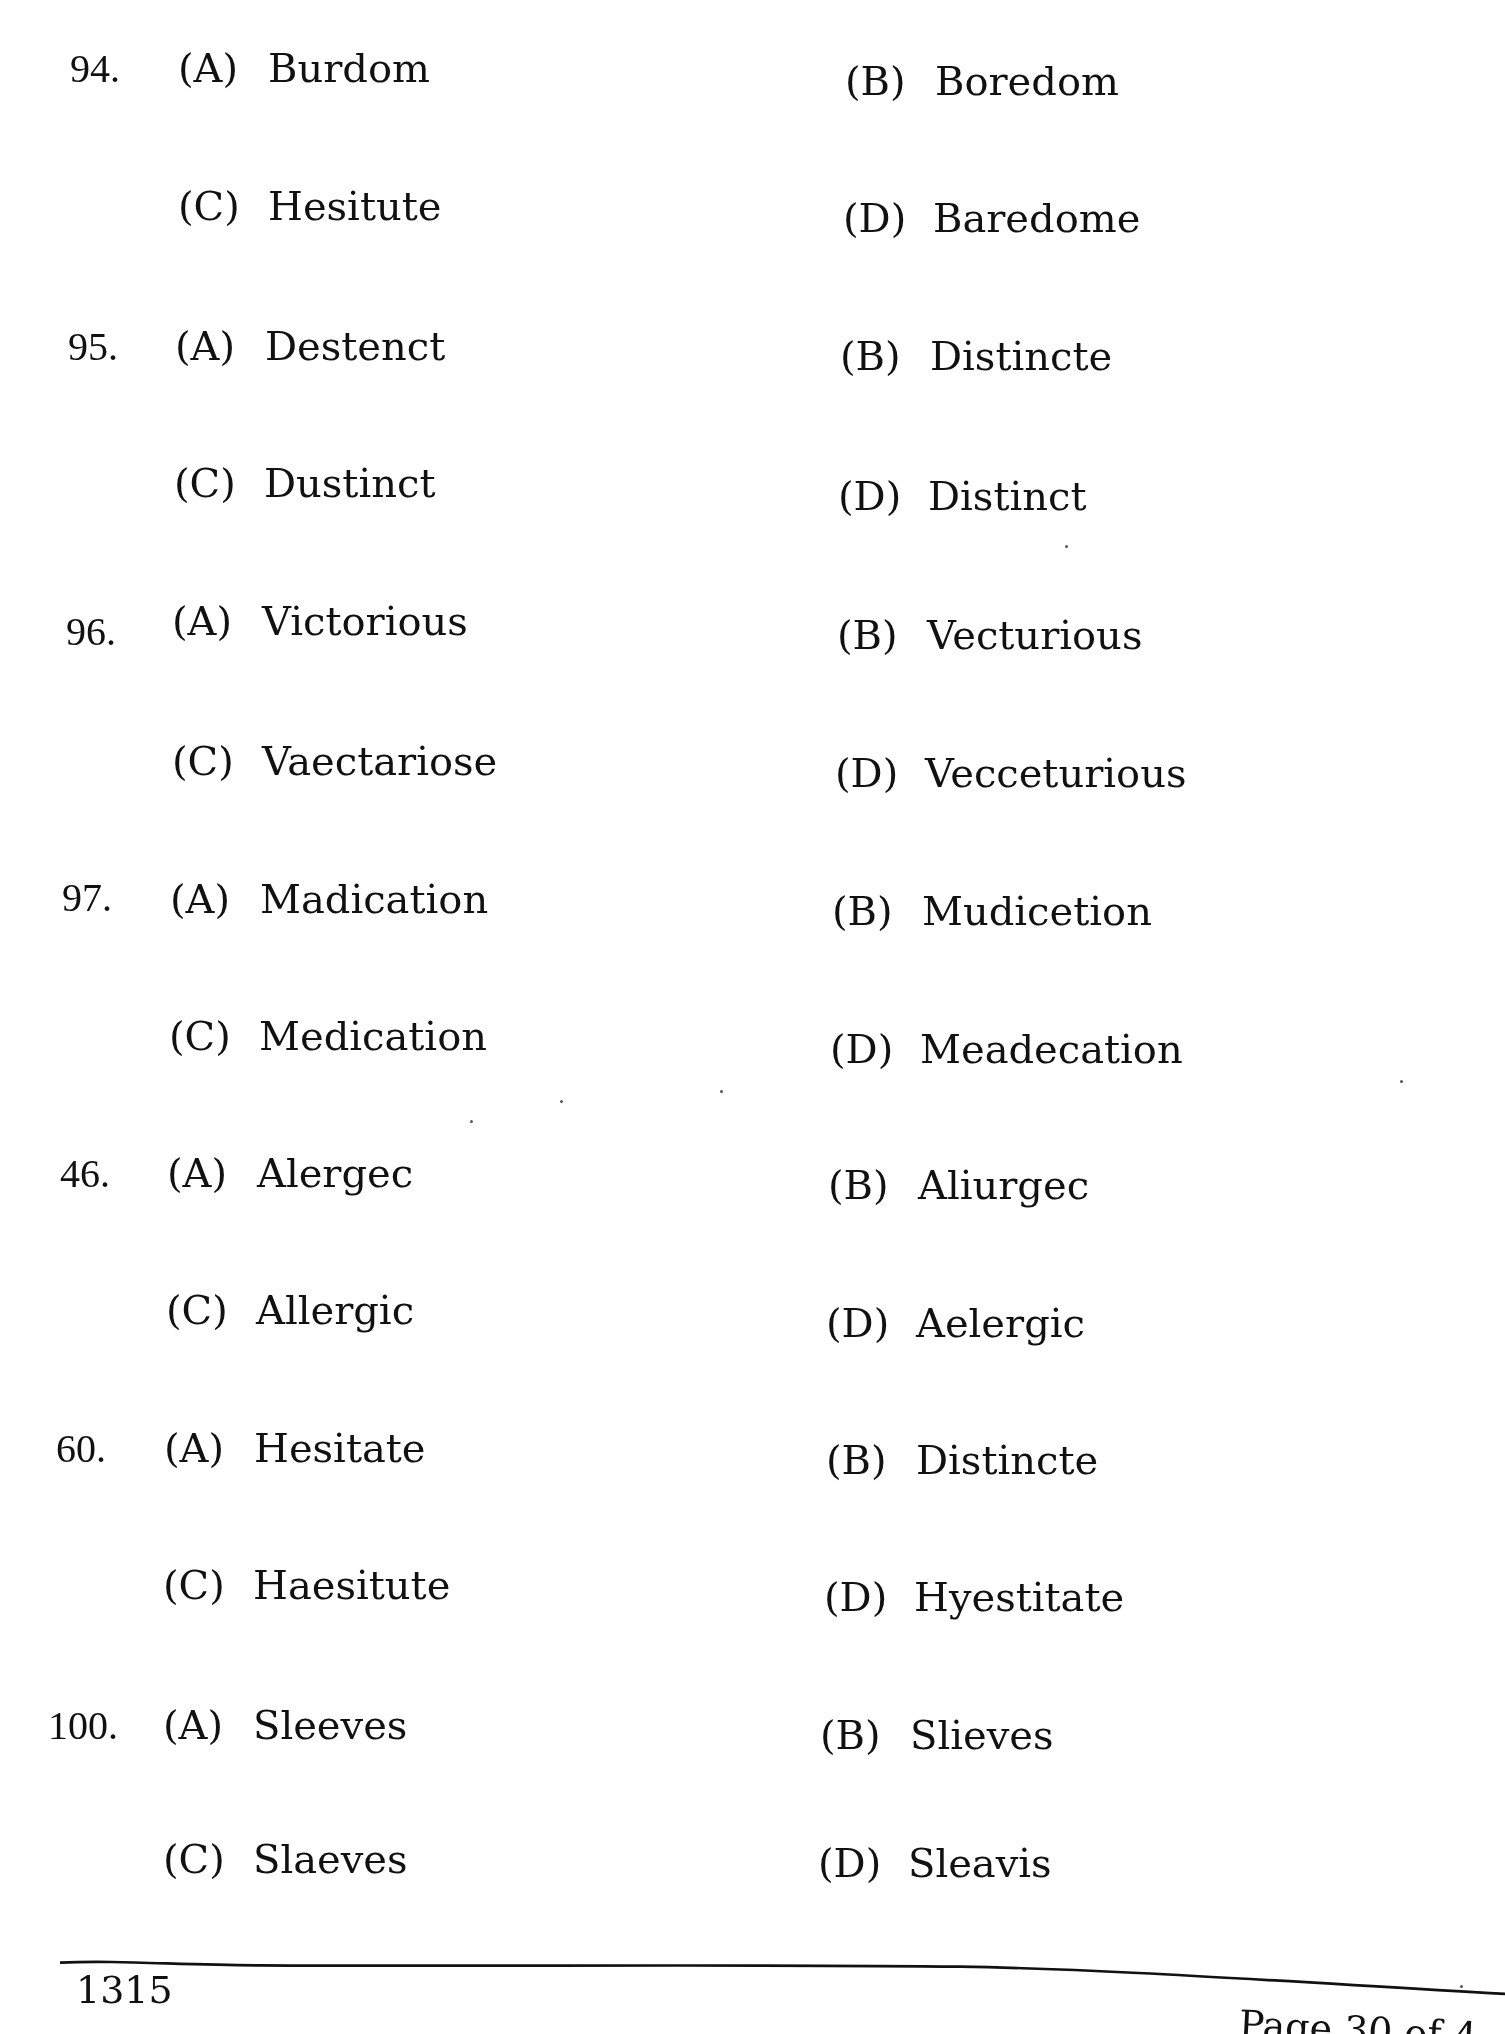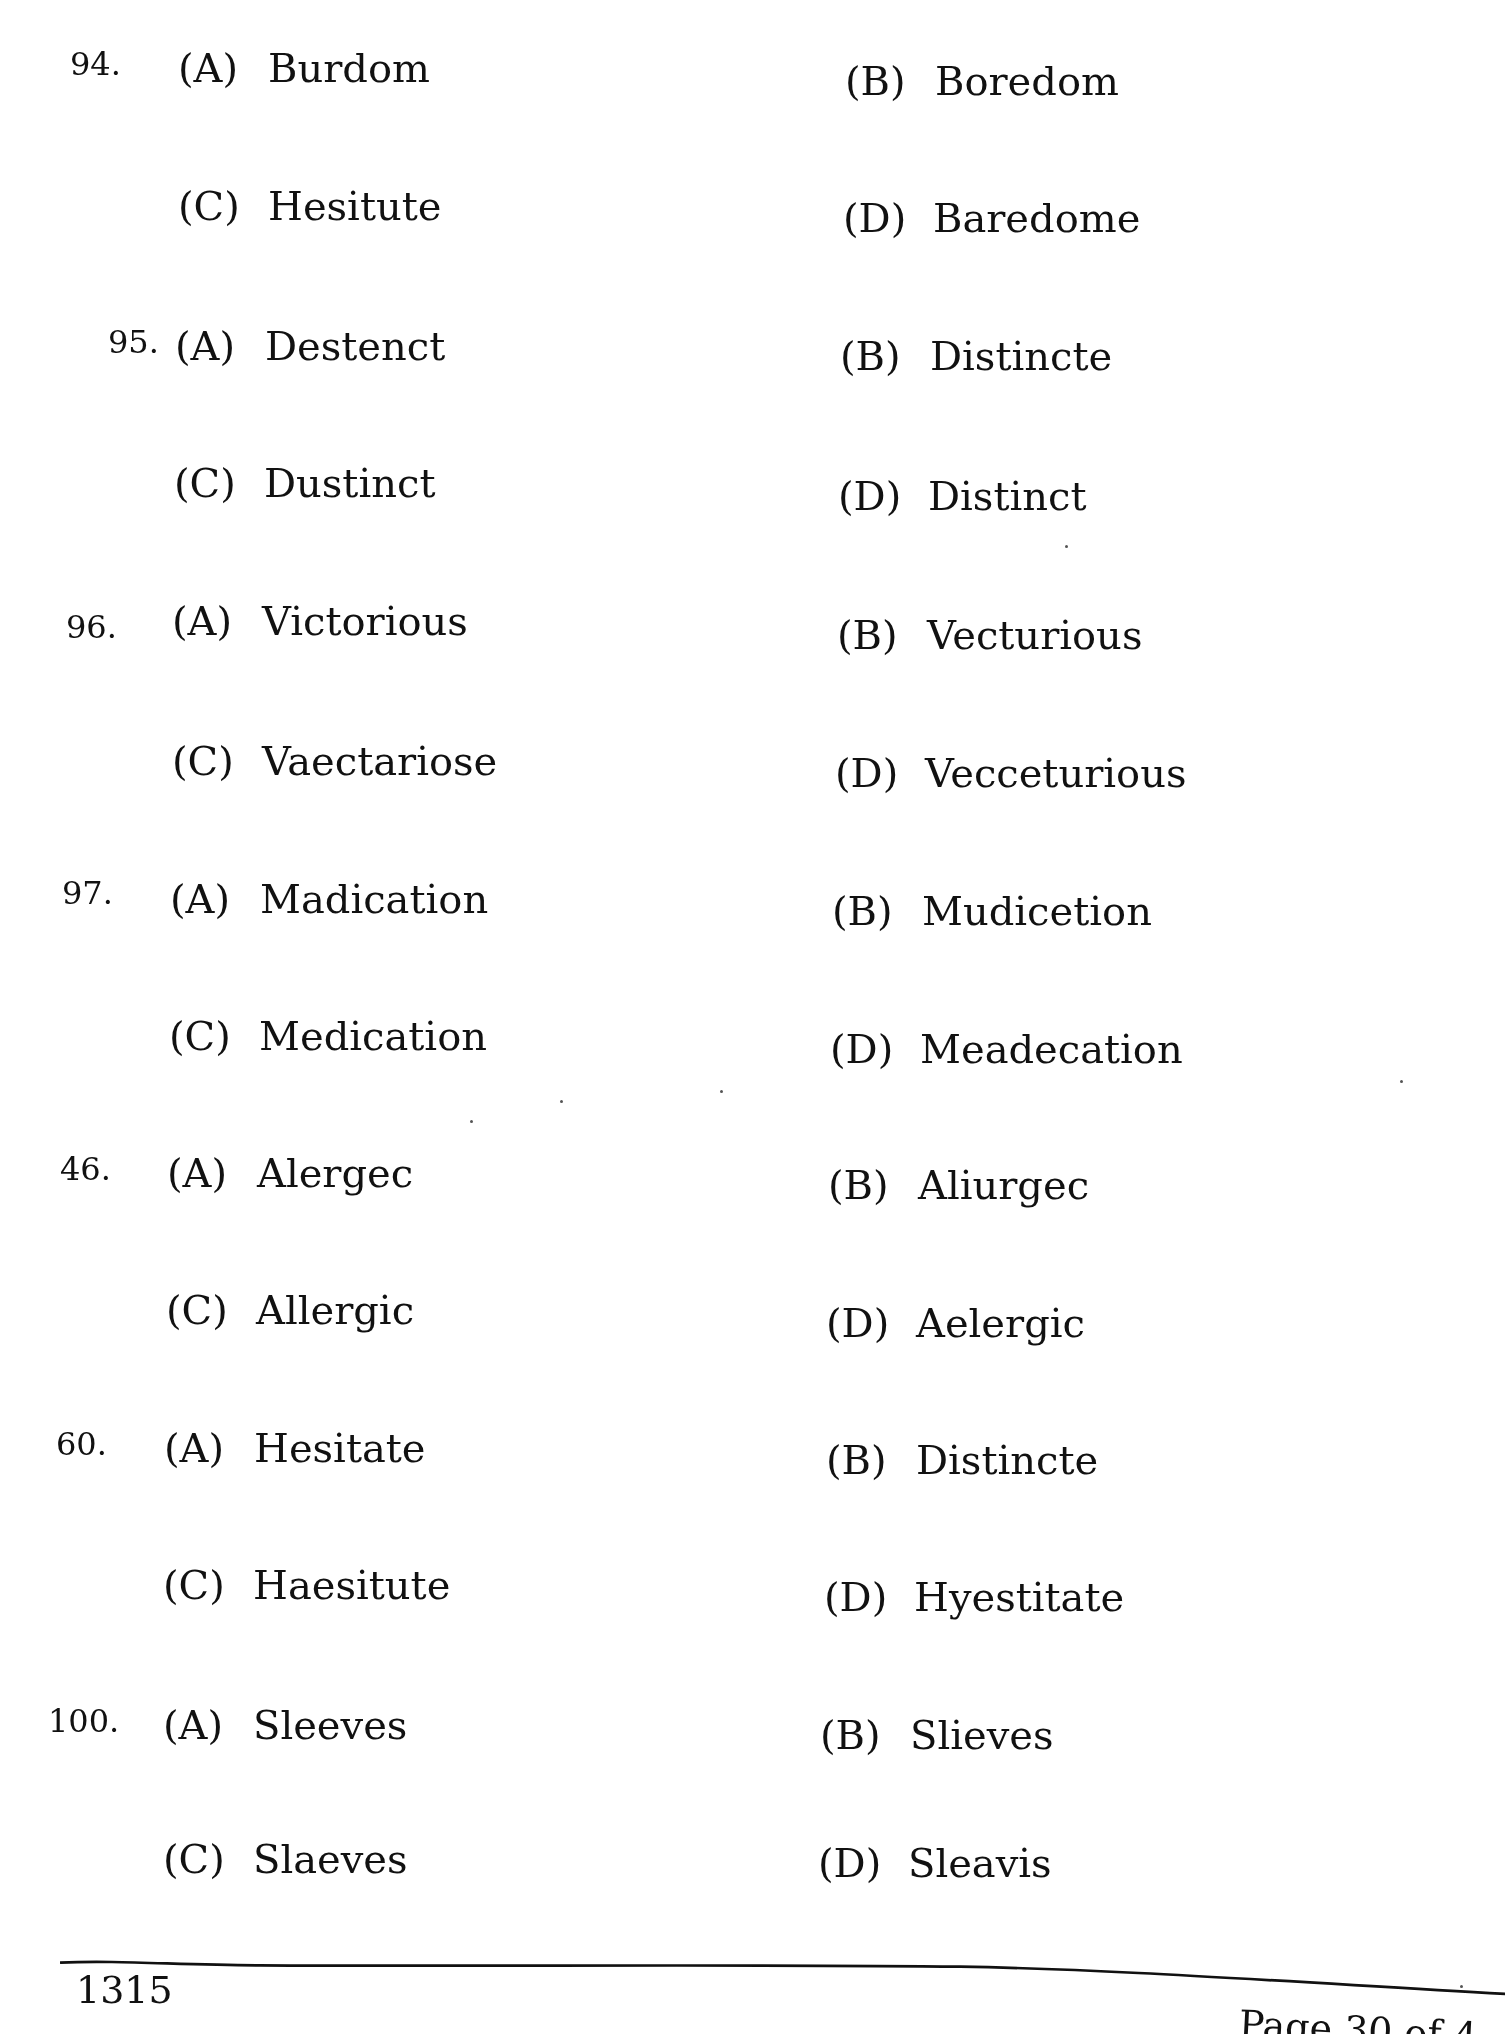--- a/index.html
+++ b/index.html
@@ -1,18 +1,18 @@
 <!DOCTYPE html>
 <html><head>
 <meta charset="utf-8">
 <style>
   html, body { margin:0; padding:0; background:#ffffff; }
   body { width:1505px; height:2034px; position:relative; overflow:hidden;
          font-family:"DejaVu Serif", "Liberation Serif", serif; color:#111; }
-  .num { position:absolute; font-size:32px; }
+  .num { position:absolute; font-size:40px;font-family:Liberation Serif, serif; }
   .opt { position:absolute; display:flex; align-items:baseline; font-size:40px; white-space:nowrap; }
   .opt .lbl { display:inline-block; width:90px; }
   .opt .txt { display:inline-block; }
   .footer-line { position:absolute; left:60px; top:1960px; width:1460px; height:40px; }
   .footer-code { position:absolute; left:68px; top:1968px; font-size:38px;margin-left:8px; }
   .footer-page { position:absolute; left:1240px; top:2002px; font-size:38px; transform:rotate(3deg); transform-origin:left top; }
   .speck { position:absolute; width:3px; height:3px; background:#555; border-radius:50%; }
 </style>
 </head>
 <body>
@@ -31,21 +31,21 @@
       <span class="lbl">(C)</span>
       <span class="txt">Hesitute</span>
     </div>
   <div class="opt" style="left:843px;top:195px;">
       <span class="lbl">(D)</span>
       <span class="txt">Baredome</span>
     </div>
 </div>
 
 <div>
-  <span class="num" style="left:68px;top:323px;margin-left:40px;">95.</span>
+  <span class="num" style="left:68px;top:323px;">95.</span>
   <div class="opt" style="left:175px;top:323px;">
       <span class="lbl">(A)</span>
       <span class="txt">Destenct</span>
     </div>
   <div class="opt" style="left:840px;top:333px;">
       <span class="lbl">(B)</span>
       <span class="txt">Distincte</span>
     </div>
   <div class="opt" style="left:174px;top:460px;">
       <span class="lbl">(C)</span>

